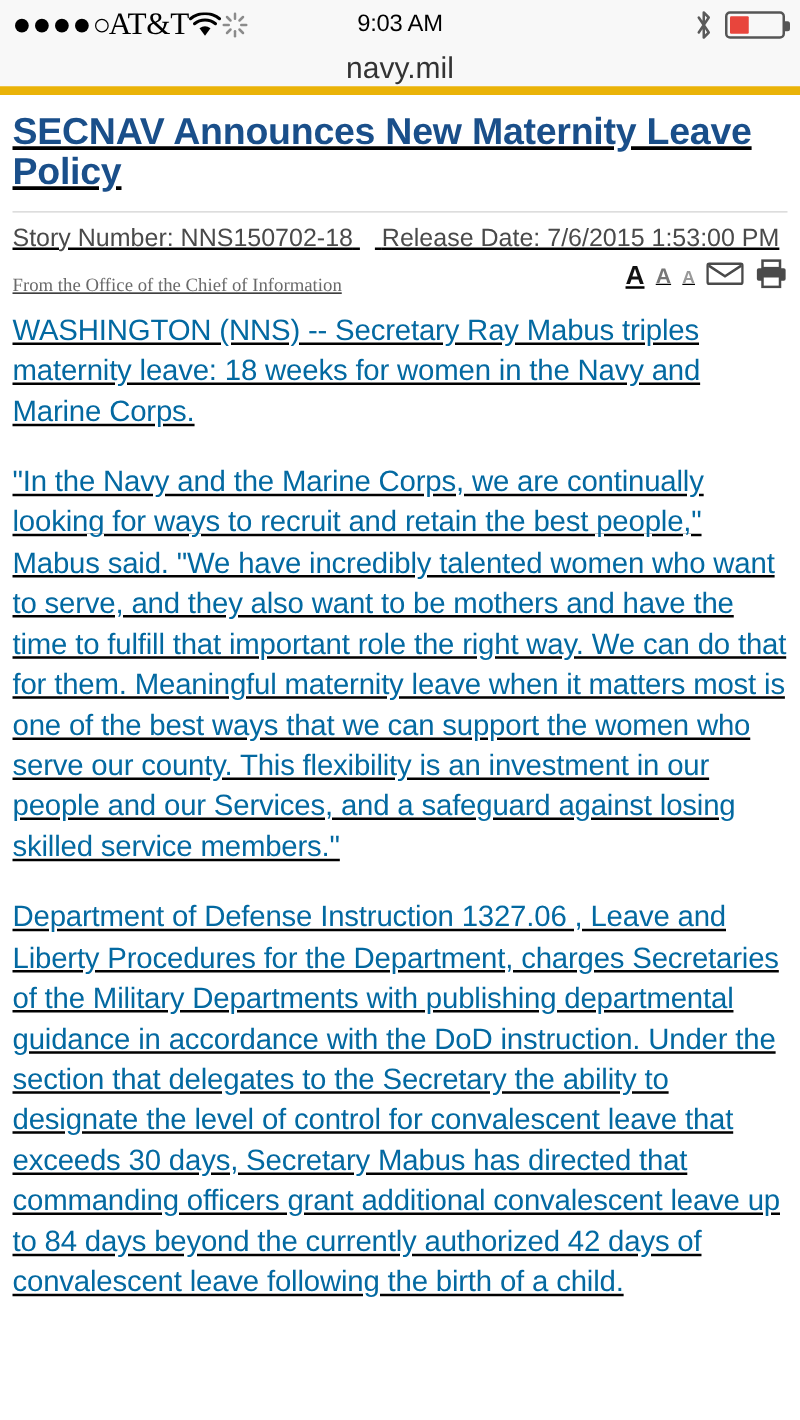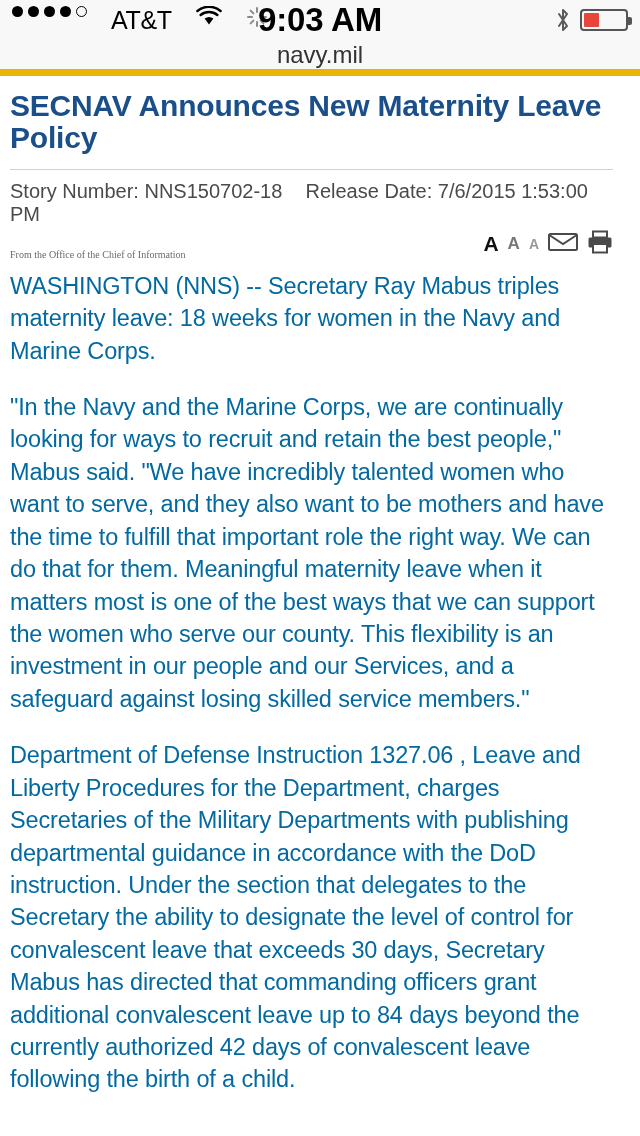--- a/index.html
+++ b/index.html
@@ -21,38 +21,38 @@
   .statusbar {
     height: 40px;
     background: #f8f8f8;
     display: flex;
     align-items: center;
     padding: 0 12px;
     font-size: 25px;
     color: #000;
     position: relative;
   }
-  .sb-left { display: flex; align-items: flex-start; gap: 24px; }
+  .sb-left { display: flex; align-items: center; gap: 0; font-family: Liberation Serif, serif; }
   .dots { display: flex; align-items: center; gap: 5px; }
   .dot {
     width: 11px; height: 11px; border-radius: 50%;
     background: #000;
   }
   .dot.hollow { background: transparent; border: 1.5px solid #000; }
   .carrier { font-size: 25px; letter-spacing: -0.3px; font-weight: 400; }
   .wifi { display: inline-block; width: 26px; height: 20px; position: relative; }
   .wifi svg { display: block; }
   .spinner { width: 22px; height: 22px; position: relative; display:inline-block; }
   .spinner svg { display:block; }
   .sb-time {
     position: absolute;
     left: 0; right: 0;
     text-align: center;
-    font-size: 33px;
-    font-weight: 700;
+    font-size: 19px;
+    font-weight: 400;
     letter-spacing: -0.2px;
     pointer-events: none;
   }
   .sb-right {
     margin-left: auto;
     display: flex; align-items: center; gap: 10px;
   }
   .bt { width: 14px; height: 24px; }
   .battery {
     width: 48px; height: 22px;
@@ -84,23 +84,24 @@
     display: flex;
     align-items: flex-start;
     justify-content: center;
     font-size: 24px;
     color: #333;
   }
   .urlbar .url { line-height: 30px; }
 
   
   .page {
-    padding: 14px 27px 0 10px;
+    padding: 14px 10px 0 10px;
     height: calc(1136px - 40px - 36px);
     overflow: hidden;
+    text-decoration: underline;
   }
   h1.headline {
     margin: 0 0 14px 0;
     font-size: 30px;
     line-height: 1.08;
     color: #1a4f8a;
     font-weight: 700;
     letter-spacing: -0.2px;
   }
   .meta-rule {
@@ -114,21 +115,21 @@
     margin-bottom: 4px;
   }
   .metaline .sep { display: inline-block; width: 12px; }
   .metarow {
     display: flex;
     align-items: flex-end;
     justify-content: space-between;
     margin-bottom: 10px;
   }
   .source {
-    font-size: 10px;
+    font-size: 15px;
     color: #6a6a6a;
     font-family: "Liberation Serif", serif;
   }
   .tools {
     display: flex;
     align-items: center;
     gap: 9px;
     padding-bottom: 2px;
   }
   .tool-a { color: #111; font-weight: 700; }

